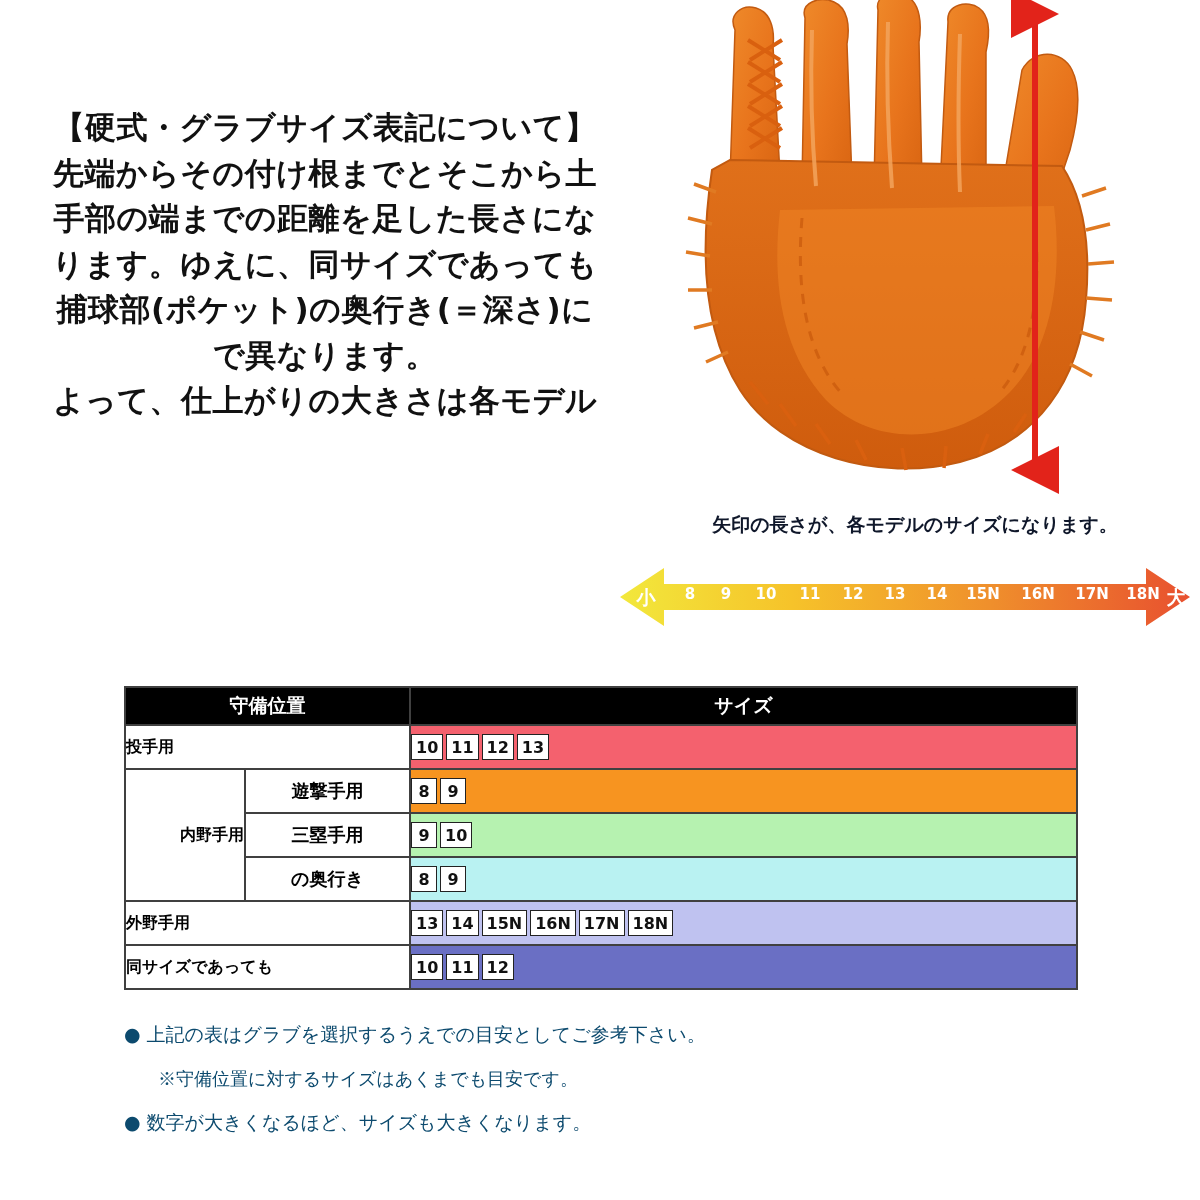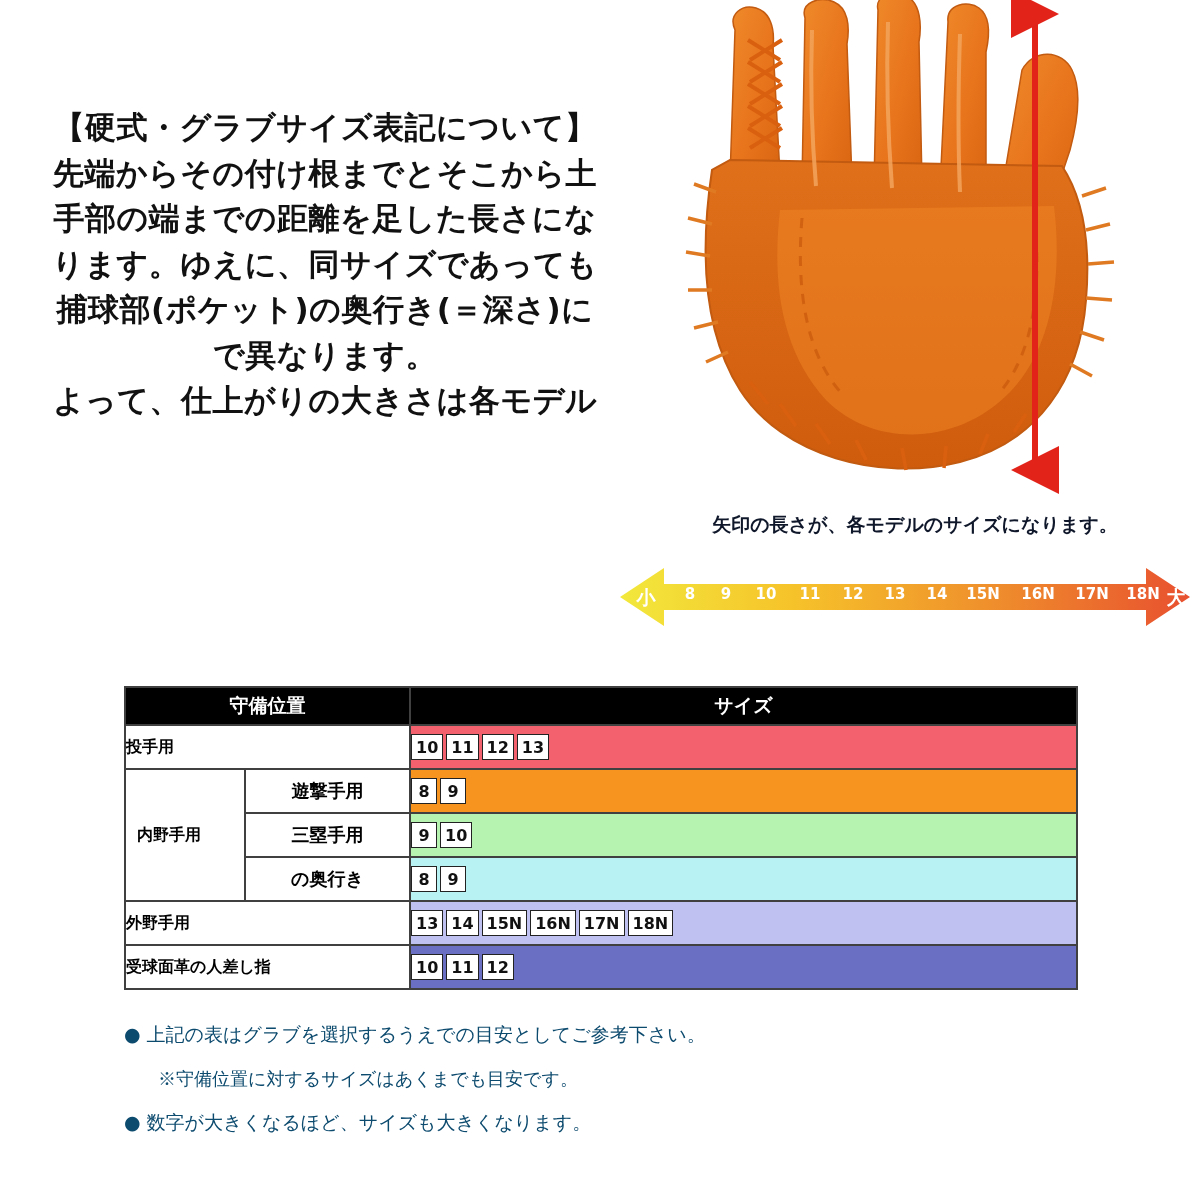--- a/index.html
+++ b/index.html
@@ -85,21 +85,21 @@
     font-family:"DejaVu Sans",sans-serif;
   }
   .poscell{
     font-size:16px;font-weight:bold;
     text-align:left;
     padding-left:14px;
     background:#fff;
     font-family:"DejaVu Sans",sans-serif;
     height:42px;
   }
-  .poscell.center{ text-align:left;padding-left:11px; }
+  .poscell.center{ text-align:right;padding-left:11px; }
   .subcell{
     font-size:18px;font-weight:bold;
     text-align:center;
     background:#fff;
     font-family:"DejaVu Sans",sans-serif;
   }
   .sizecell{
     position:relative;
     height:42px;
     padding-left:8px;
@@ -311,21 +311,21 @@
             <span class="chip">14</span>
             <span class="chip">15N</span>
             <span class="chip">16N</span>
             <span class="chip">17N</span>
             <span class="chip">18N</span>
           </div>
         </td>
       </tr>
 
       <tr>
-        <td class="poscell" colspan="2">受球面革の人差し指</td>
+        <td class="poscell" colspan="2">同サイズであっても</td>
         <td class="sizecell" style="background:#6a6fc4">
           <div class="chiprow">
             <span class="chip">10</span>
             <span class="chip">11</span>
             <span class="chip">12</span>
           </div>
         </td>
       </tr>
     </tbody>
   </table>

